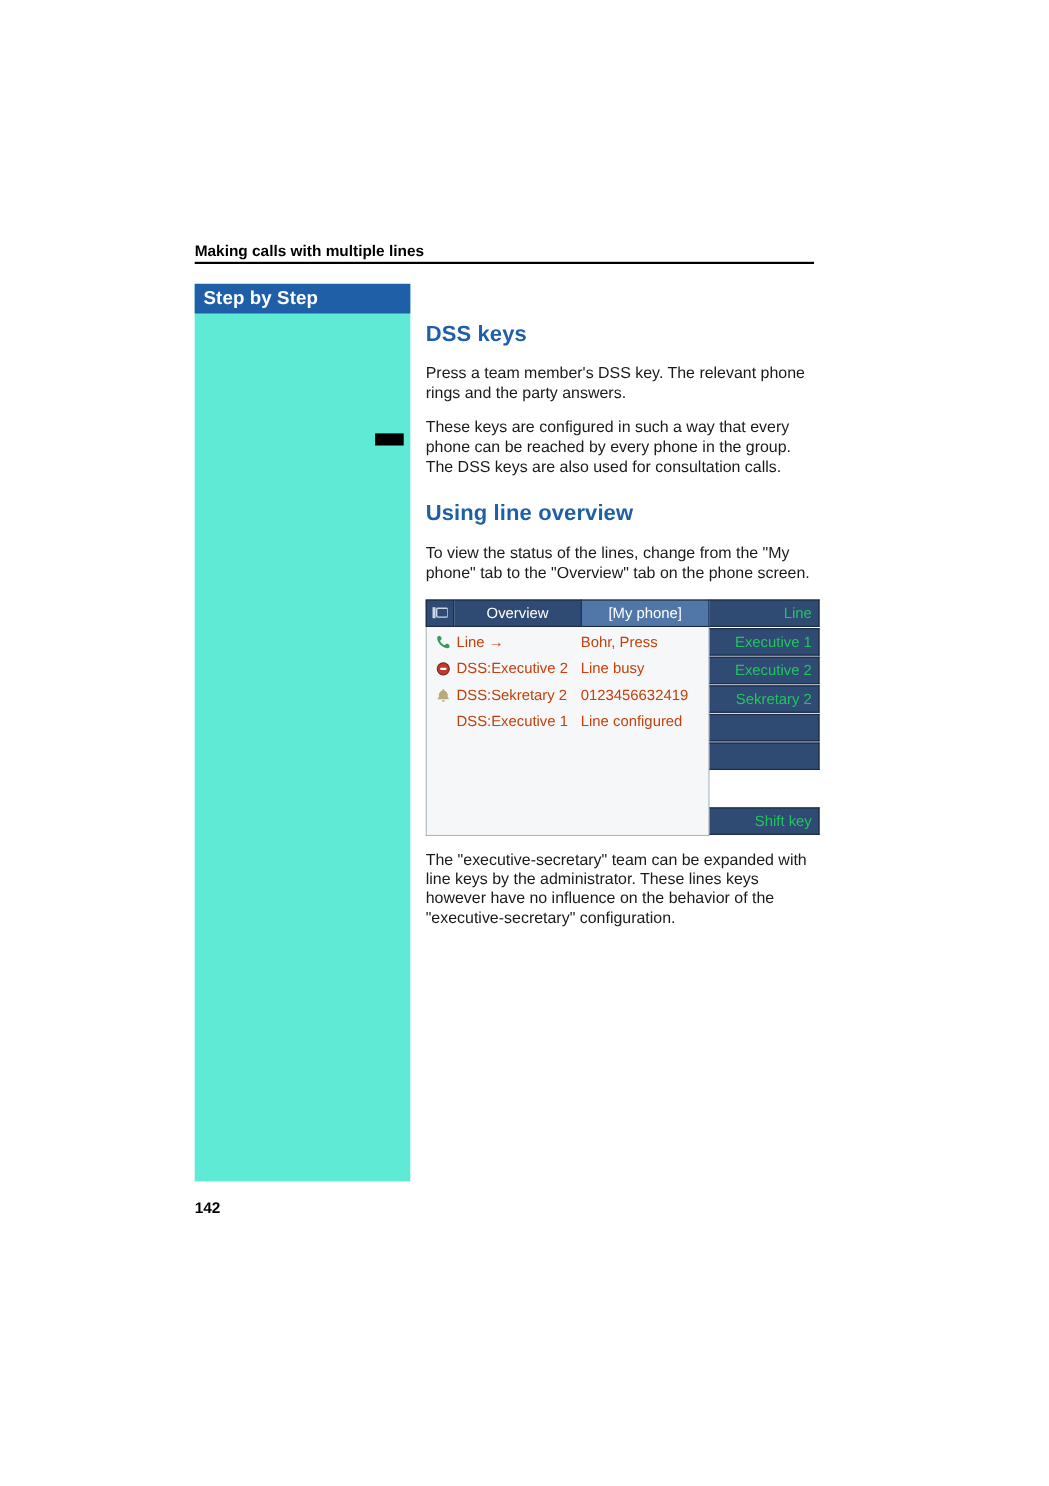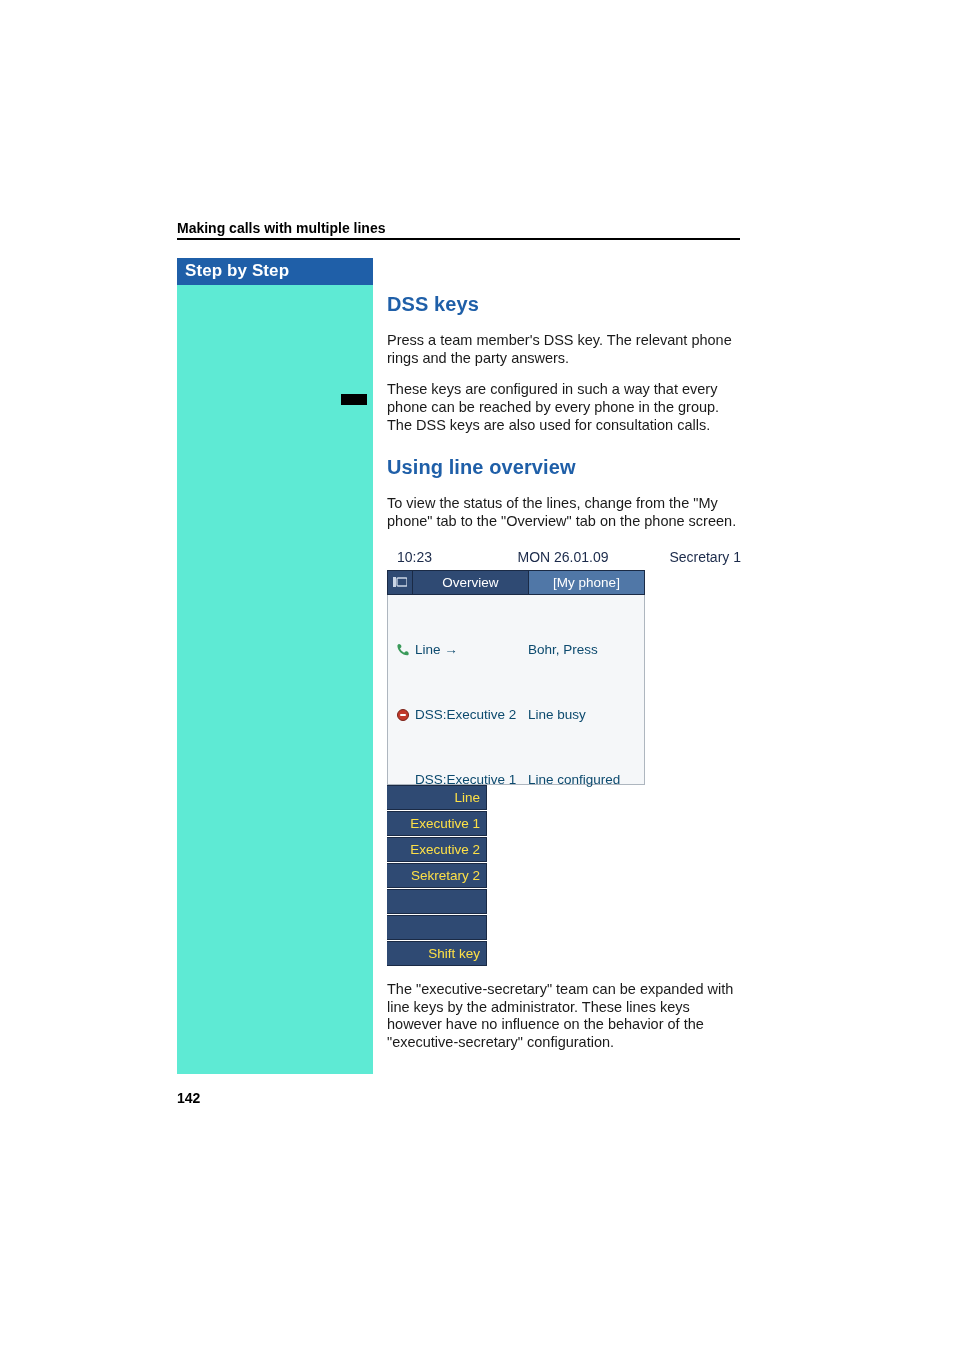--- a/index.html
+++ b/index.html
@@ -89,21 +89,20 @@
       font-size: 14px;
       padding: 4px 0 5px 0;
       align-items: baseline;
     }
     .ph-time { width: 94px; padding-left: 10px; }
     .ph-date { flex: 1; text-align: center; }
     .ph-user { width: 100px; text-align: right; padding-right: 4px; }
     .phone-body {
       display: flex;
       width: 100%;
-      flex-direction: column;
     }
     .phone-left {
       width: 258px;
       display: flex;
       flex-direction: column;
     }
     .tabs-row {
       display: flex;
       height: 25px;
       align-items: stretch;
@@ -135,45 +134,44 @@
       background: #f5f7f9;
       border: 1px solid #aeb6bf;
       border-top: none;
       height: 190px;
       padding-top: 2px;
     }
     .list-row {
       display: flex;
       align-items: center;
       font-size: 13.5px;
-      color: #0c4a6e;
+      color: #c2410c;
       padding: 3px 0 3px 4px;
       height: 24px;
-      margin-top: 41px;
     }
     .row-icon {
       width: 21px;
       height: 18px;
       display: flex;
       align-items: center;
       justify-content: center;
       margin-right: 2px;
     }
     .row-label { width: 113px; }
     .row-value { flex: 1; }
     .phone-right {
       width: 100px;
       display: flex;
       flex-direction: column;
       gap: 0;
     }
     .rbtn {
       height: 25px;
       background: #2f4a73;
-      color: #fde047;
+      color: #22c55e;
       font-size: 13.5px;
       display: flex;
       align-items: center;
       justify-content: flex-end;
       padding-right: 6px;
       border: 1px solid #1a2a45;
       border-left: none;
       margin-bottom: 1px;
     }
     .phone-right .gap { flex: 1; }
@@ -216,25 +214,20 @@
   <div class="content">
 
     <div class="h3">DSS keys</div>
     <div class="para">Press a team member's DSS key. The relevant phone rings and the party answers.</div>
     <div class="para">These keys are configured in such a way that every phone can be reached by every phone in the group. The DSS keys are also used for consultation calls.</div>
 
     <div class="h3" style="margin-top:22px;">Using line overview</div>
     <div class="para">To view the status of the lines, change from the "My phone" tab to the "Overview" tab on the phone screen.</div>
 
     <div class="phone-screen">
-      <div class="phone-header">
-        <div class="ph-time">10:23</div>
-        <div class="ph-date">MON 26.01.09</div>
-        <div class="ph-user">Secretary 1</div>
-      </div>
       <div class="phone-body">
         <div class="phone-left">
           <div class="tabs-row">
             <div class="corner-box">
               <svg class="corner-svg" viewBox="0 0 14 12">
                 <rect x="0" y="1" width="3" height="10" fill="#cbd6e6"></rect>
                 <rect x="4" y="2" width="10" height="8" rx="1" fill="none" stroke="#cbd6e6" stroke-width="1.3"></rect>
               </svg>
             </div>
             <div class="tab">Overview</div>
@@ -249,20 +242,29 @@
               </div>
               <div class="row-label">Line →</div>
               <div class="row-value">Bohr, Press</div>
             </div>
             <div class="list-row">
               <div class="row-icon">
                 <div class="status-dot"></div>
               </div>
               <div class="row-label">DSS:Executive 2</div>
               <div class="row-value">Line busy</div>
+            </div>
+            <div class="list-row">
+              <div class="row-icon bell-icon">
+                <svg width="14" height="14" viewBox="0 0 14 14">
+                  <path d="M7 1.5c.6 0 1 .4 1 1v.4c1.7.4 3 2 3 3.8v2l1 1.3v.7H2v-.7l1-1.3v-2c0-1.8 1.3-3.4 3-3.8V2.5c0-.6.4-1 1-1zM5.6 11.6h2.8c0 .8-.6 1.4-1.4 1.4s-1.4-.6-1.4-1.4z" fill="#b7a97a"></path>
+                </svg>
+              </div>
+              <div class="row-label">DSS:Sekretary 2</div>
+              <div class="row-value">0123456632419</div>
             </div>
             <div class="list-row">
               <div class="row-icon"></div>
               <div class="row-label">DSS:Executive 1</div>
               <div class="row-value">Line configured</div>
             </div>
           </div>
         </div>
         <div class="phone-right">
           <div class="rbtn">Line</div>

